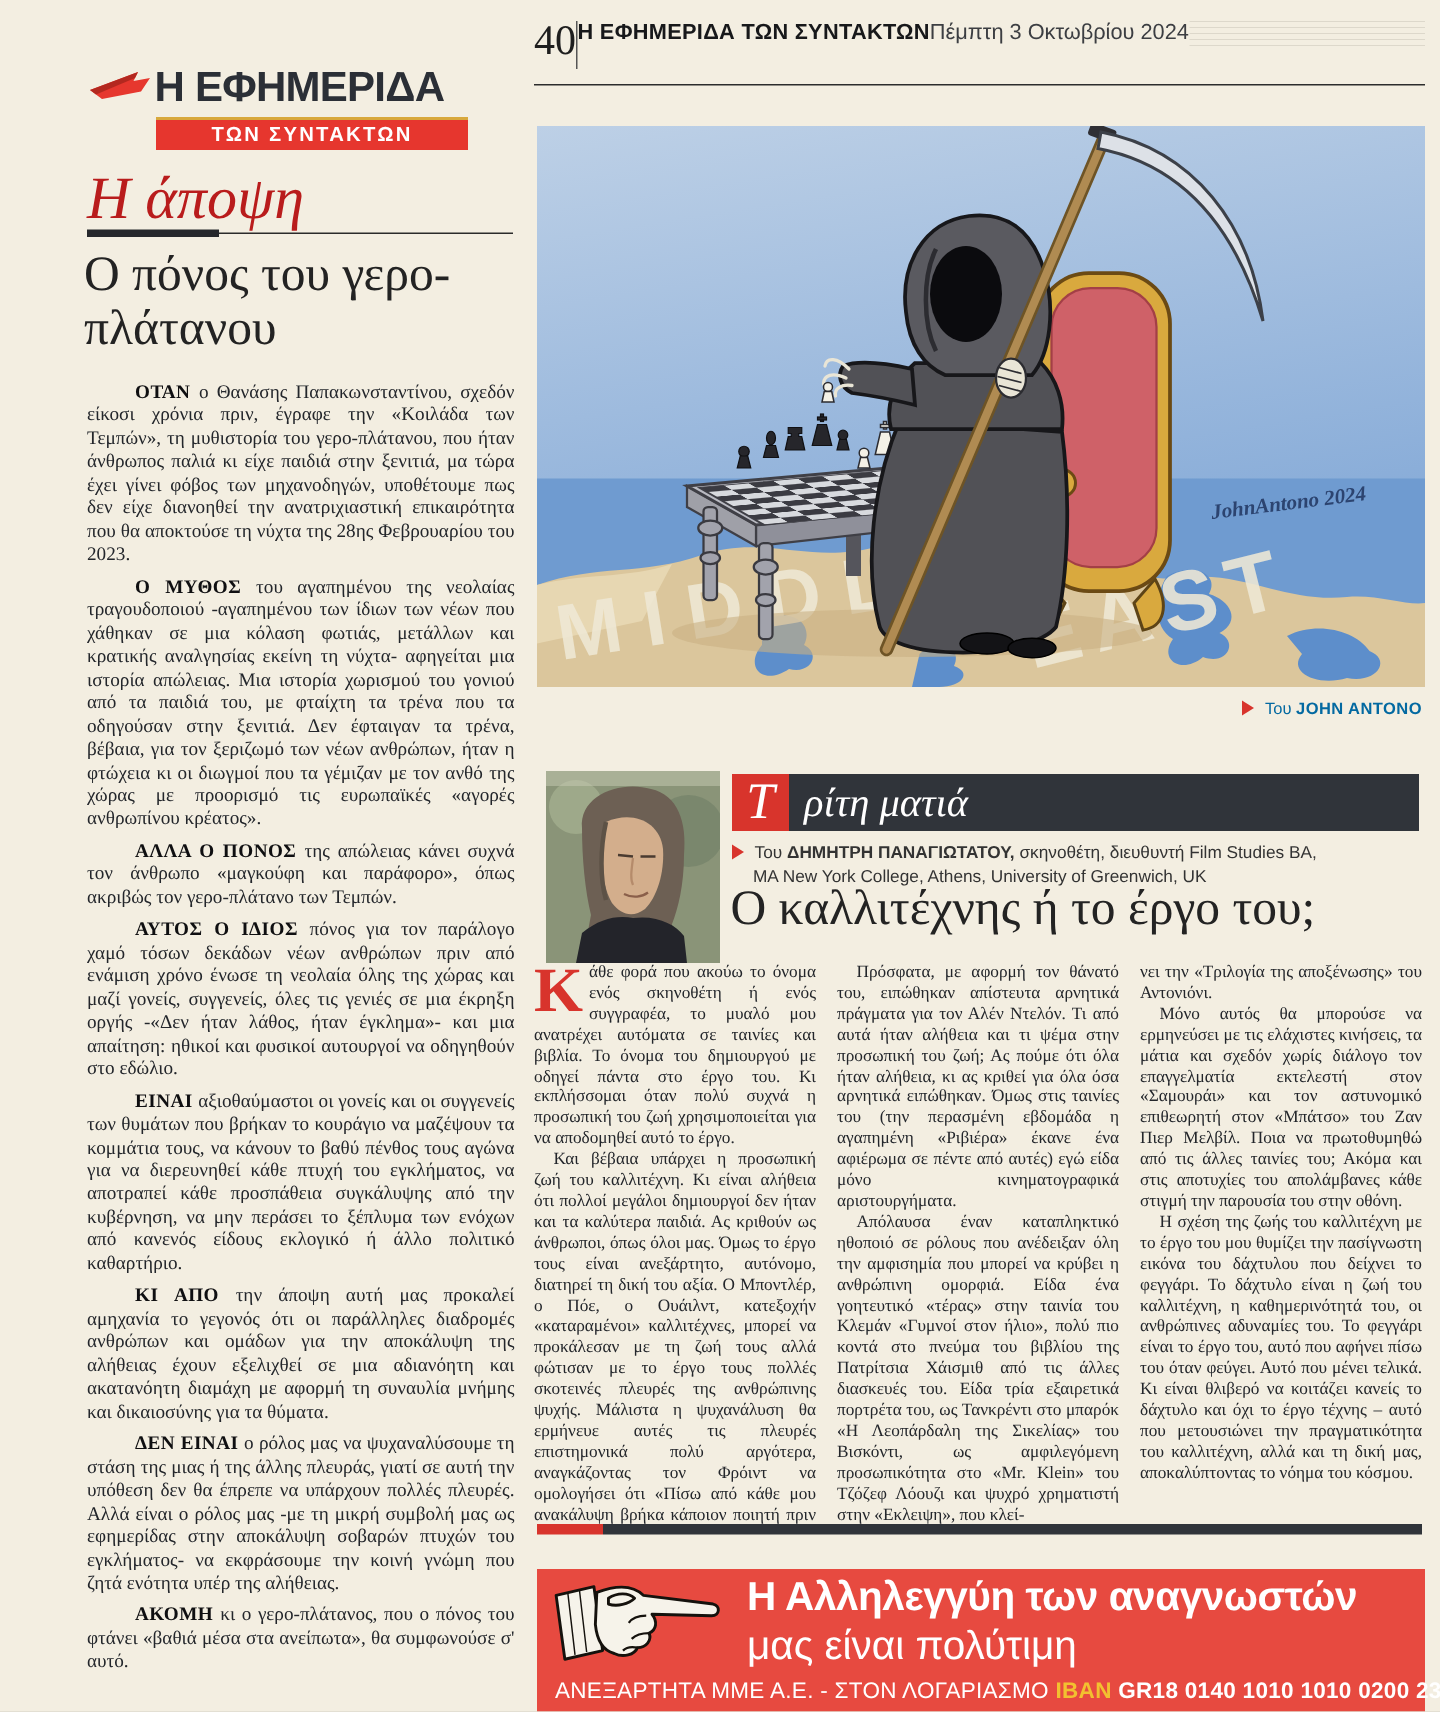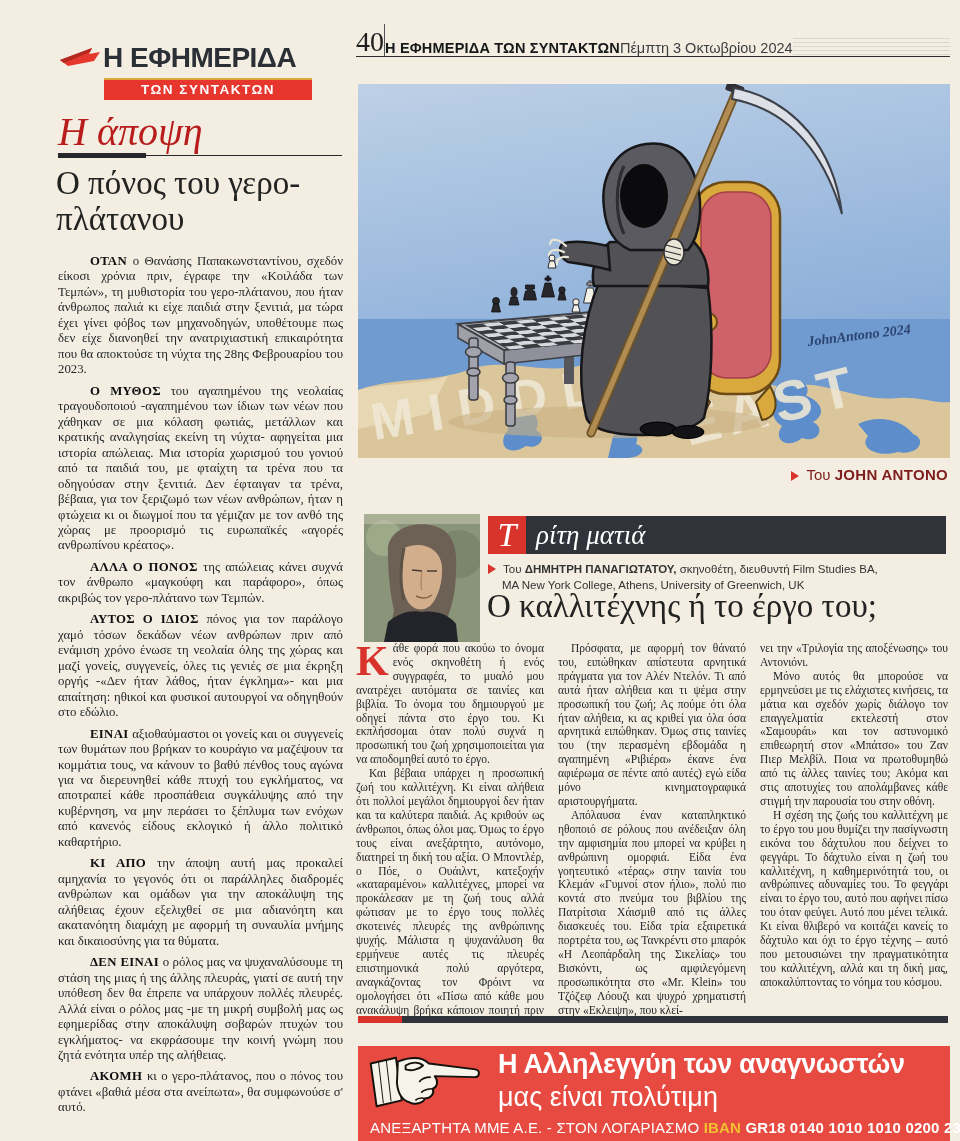--- a/index.html
+++ b/index.html
@@ -3,21 +3,21 @@
 <meta charset="utf-8">
 <style>
   :root{
     --accent:#d8342c; --banner:#e74a40; --dark:#30343a; --gold:#f2c030; --paper:#f3eee1;
   }
   html,body{margin:0;padding:0;background:#d8d4c8;}
   #page{position:relative;width:960px;height:1141px;background:var(--paper,#f3eee1);
         font-family:"Liberation Serif",serif;color:#24272c;overflow:hidden;margin:0 auto;}
   
   .top-header{position:absolute;left:356px;top:14px;width:594px;height:42px;
-              border-bottom:1.5px solid #2c2c2c;display:flex;align-items:flex-end;gap:0;}
+              border-bottom:1.5px solid #2c2c2c;display:flex;align-items:flex-start;gap:0;}
   .pagenum{font-size:28px;color:#1e1e1e;line-height:1;}
   .vline{width:0;height:32px;border-left:1.5px solid #555;}
   .masthead{font-family:"Liberation Sans",sans-serif;font-weight:bold;font-size:14.5px;color:#17181a;letter-spacing:.2px;}
   .pdate{font-family:"Liberation Sans",sans-serif;font-size:14.5px;color:#3c3e42;}
   .hdr-texture{flex:1;height:18px;opacity:.25;
      background:repeating-linear-gradient(to bottom,#9a958a 0 1px,transparent 1px 4px);}
   
   .logo{position:absolute;left:58px;top:44px;width:254px;}
   .logo-top{display:flex;gap:1px;}
   .logo-name{font-family:"Liberation Sans",sans-serif;font-weight:bold;font-size:28px;
@@ -31,21 +31,21 @@
   .rule-thin{position:absolute;left:146px;top:155px;width:196px;border-top:1.5px solid #2a2a2a;}
   .op-title{position:absolute;left:56px;top:166px;width:288px;font-size:33px;line-height:1.08;color:#232323;}
   .op-body{position:absolute;left:58px;top:254px;width:285px;height:866px;overflow:hidden;
            font-size:12.8px;line-height:1.21;text-align:justify;color:#23262b;}
   .op-par{margin:0 0 6px 0;}
   .op-par b{color:#0f0f11;letter-spacing:.3px;margin-left:32px;}
   
   .cartoon{position:absolute;left:358px;top:84px;width:592px;height:374px;}
   .cartoon svg{display:block;width:100%;height:100%;}
   .cartoon-credit{position:absolute;right:12px;top:466px;font-family:"Liberation Sans",sans-serif;
-                  font-size:15px;color:#7f1d1d;}
+                  font-size:11px;color:#0369a1;}
   .cartoon-credit b{letter-spacing:.3px;}
   .tri{display:inline-block;width:0;height:0;border-top:5px solid transparent;
        border-bottom:5px solid transparent;border-left:8px solid var(--accent,#d8342c);
        margin-right:4px;position:relative;top:1px;}
   
   .author-photo{position:absolute;left:364px;top:514px;width:116px;height:128px;}
   .tl-bar{position:absolute;left:488px;top:516px;width:458px;height:38px;display:flex;}
   .tl-initial{width:38px;background:var(--accent,#d8342c);color:#fff;font-style:italic;
               font-size:34px;display:flex;align-items:center;justify-content:center;line-height:1;}
   .tl-rest{flex:1;background:var(--dark,#30343a);color:#fff;font-style:italic;font-size:27px;

